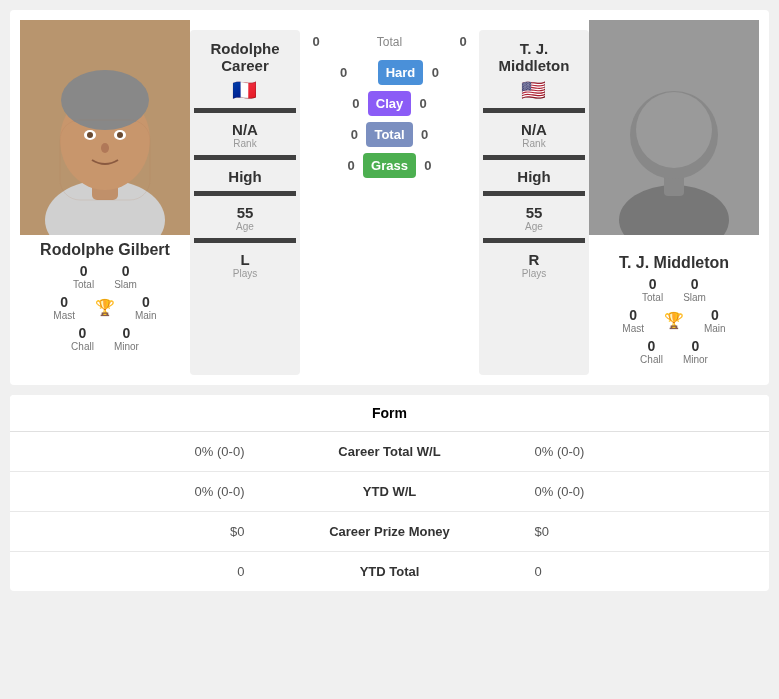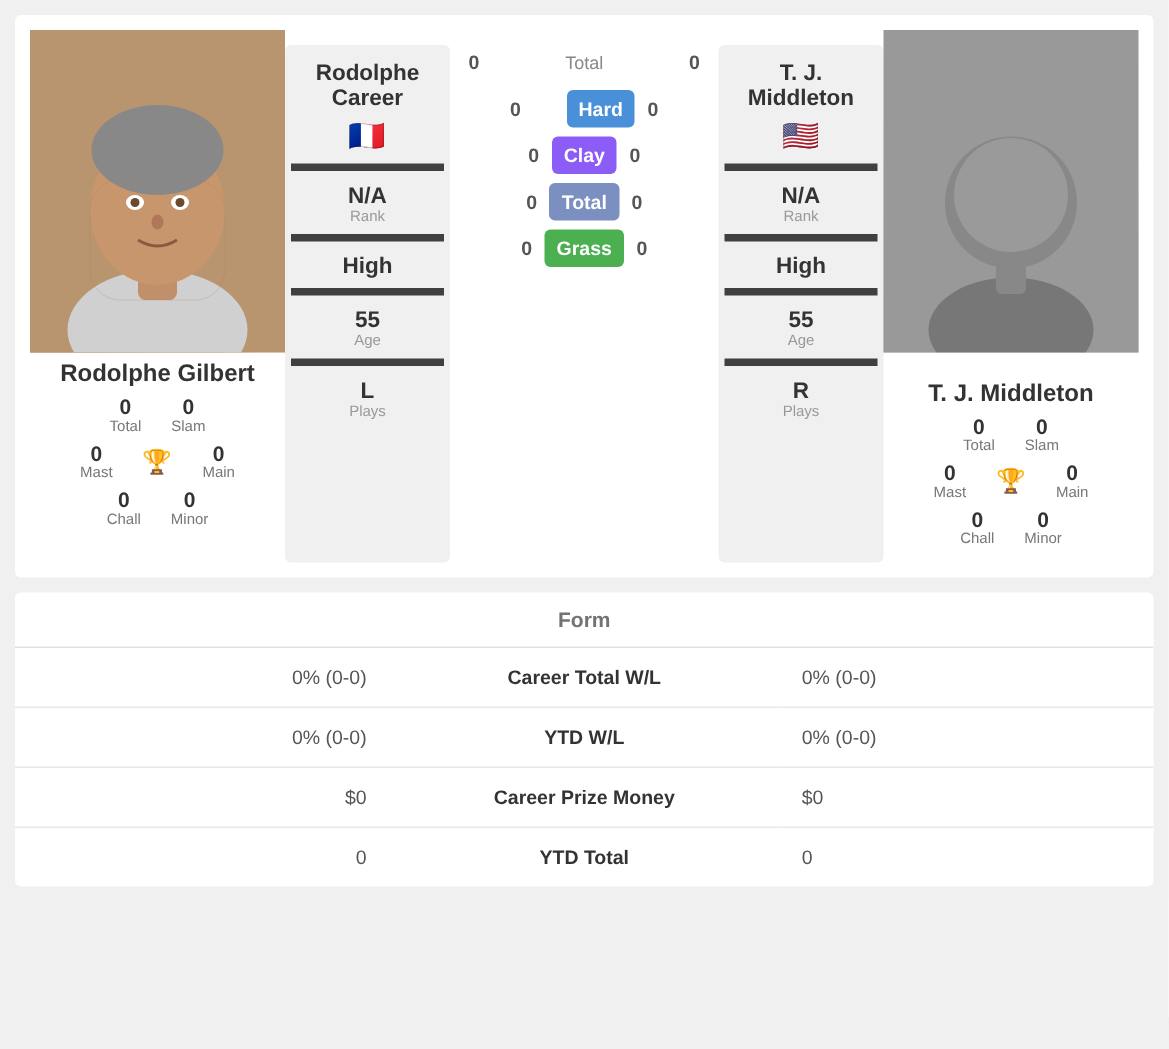--- a/index.html
+++ b/index.html
@@ -97,21 +97,21 @@
       border-radius: 4px;
       overflow: hidden;
     }
 
     .form-header {
       background: #fff;
       padding: 10px;
       text-align: center;
       font-size: 14px;
       font-weight: bold;
-      color: #737373;
+      color: #000000;
       border-bottom: 1px solid #e0e0e0;
     }
 
     .form-table {
       width: 100%;
       border-collapse: collapse;
     }
 
     .form-table tr {
       border-bottom: 1px solid #e8e8e8;

